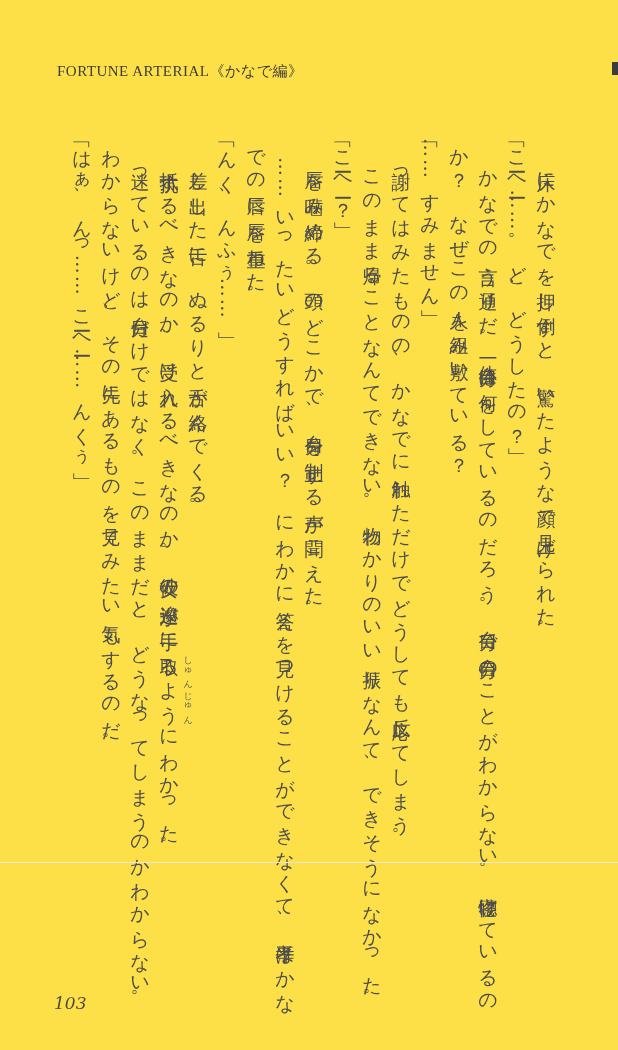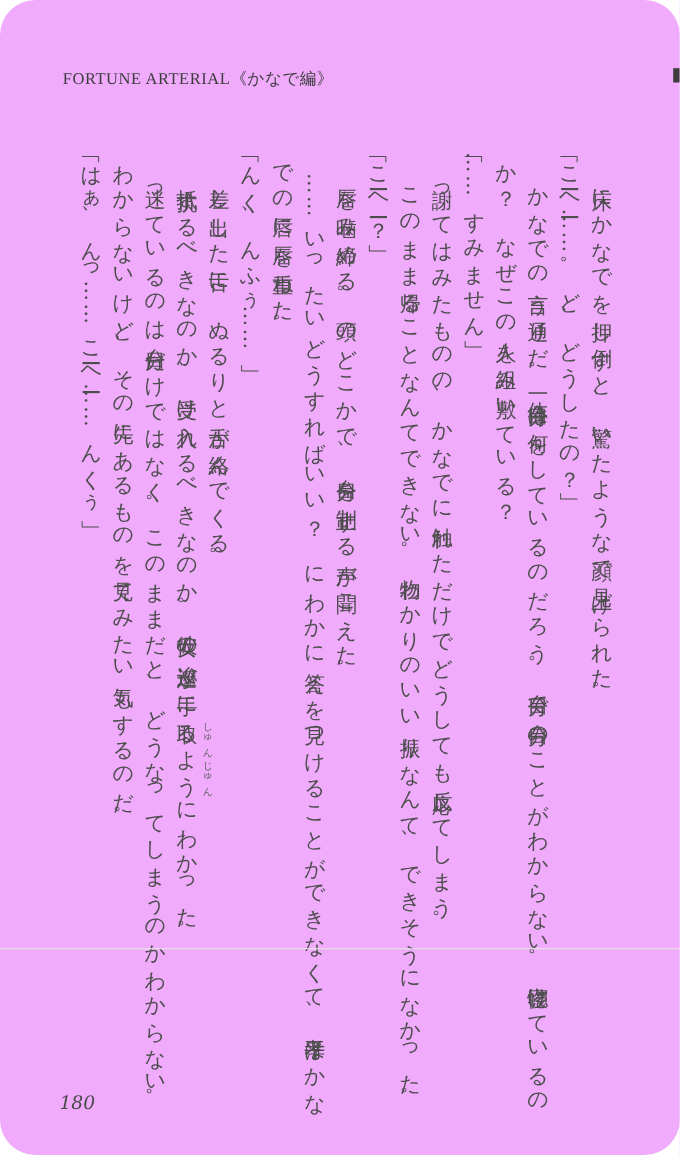--- a/index.html
+++ b/index.html
@@ -1,23 +1,22 @@
 <!DOCTYPE html>
 <html><head>
 <meta charset="utf-8">
 <style>
   html, body { margin: 0; padding: 0; }
   .page {
     position: relative;
     width: 618px;
     height: 1050px;
-    background: #f0abfc;
+    background: #fde047;
     overflow: hidden;
     font-family: "DejaVu Serif", "Liberation Serif", serif;
-    border-radius: 32px;
   }
   .book-header {
     position: absolute;
     left: 57px;
     top: 62px;
     font-family: "Liberation Serif", "DejaVu Serif", serif;
     font-size: 15px;
     letter-spacing: 0.5px;
     color: #3d3d3d;
     white-space: nowrap;
@@ -99,15 +98,15 @@
     <p>　差し出した舌に、ぬるりと舌が絡んでくる。</p>
     <p>　抵抗するべきなのか、受け入れるべきなのか。彼女の逡巡が手に取るようにわかった。</p>
     <p>　迷っているのは自分だけではなく。このままだと、どうなってしまうのかわからない。わからないけど、その先にあるものを見てみたい気もするのだ。</p>
     <p>「はぁ、んっ……こーへー……んくぅ」</p>
   </div>
 
   <div class="furigana">しゅんじゅん</div>
 
   <div class="crease-line"></div>
 
-  <div class="page-number">180</div>
+  <div class="page-number">103</div>
 
 </div>
 
 </body></html>

